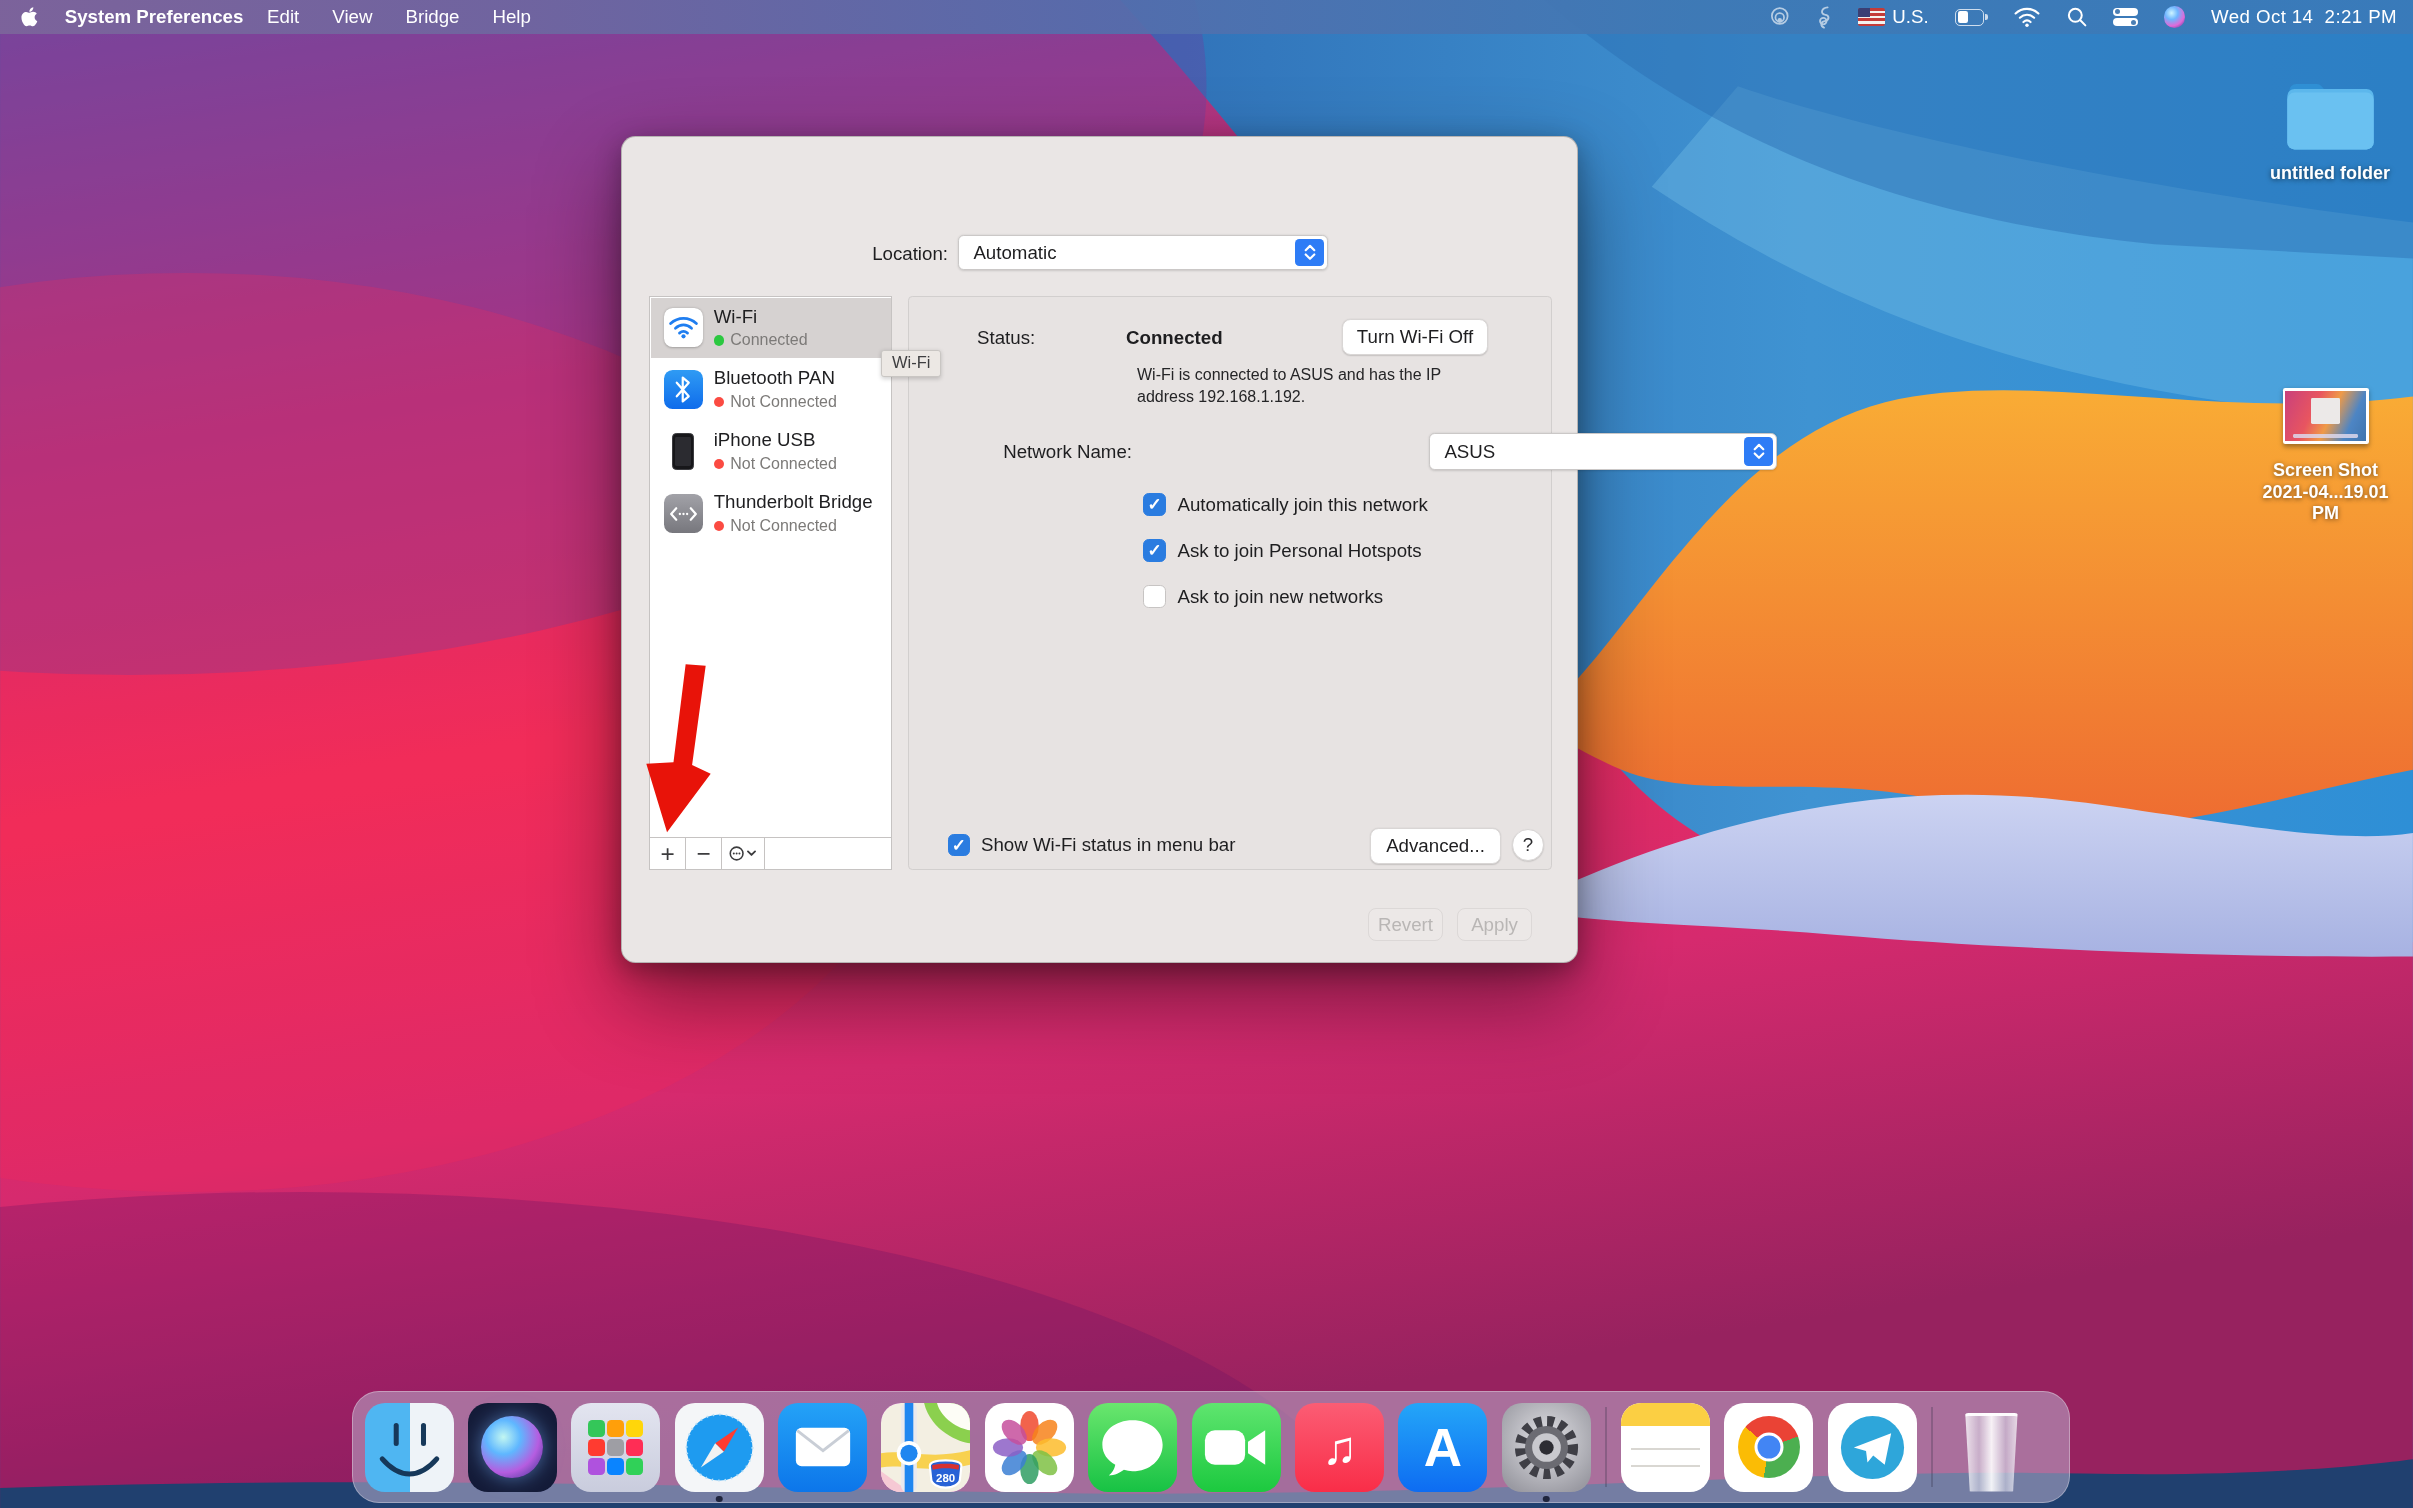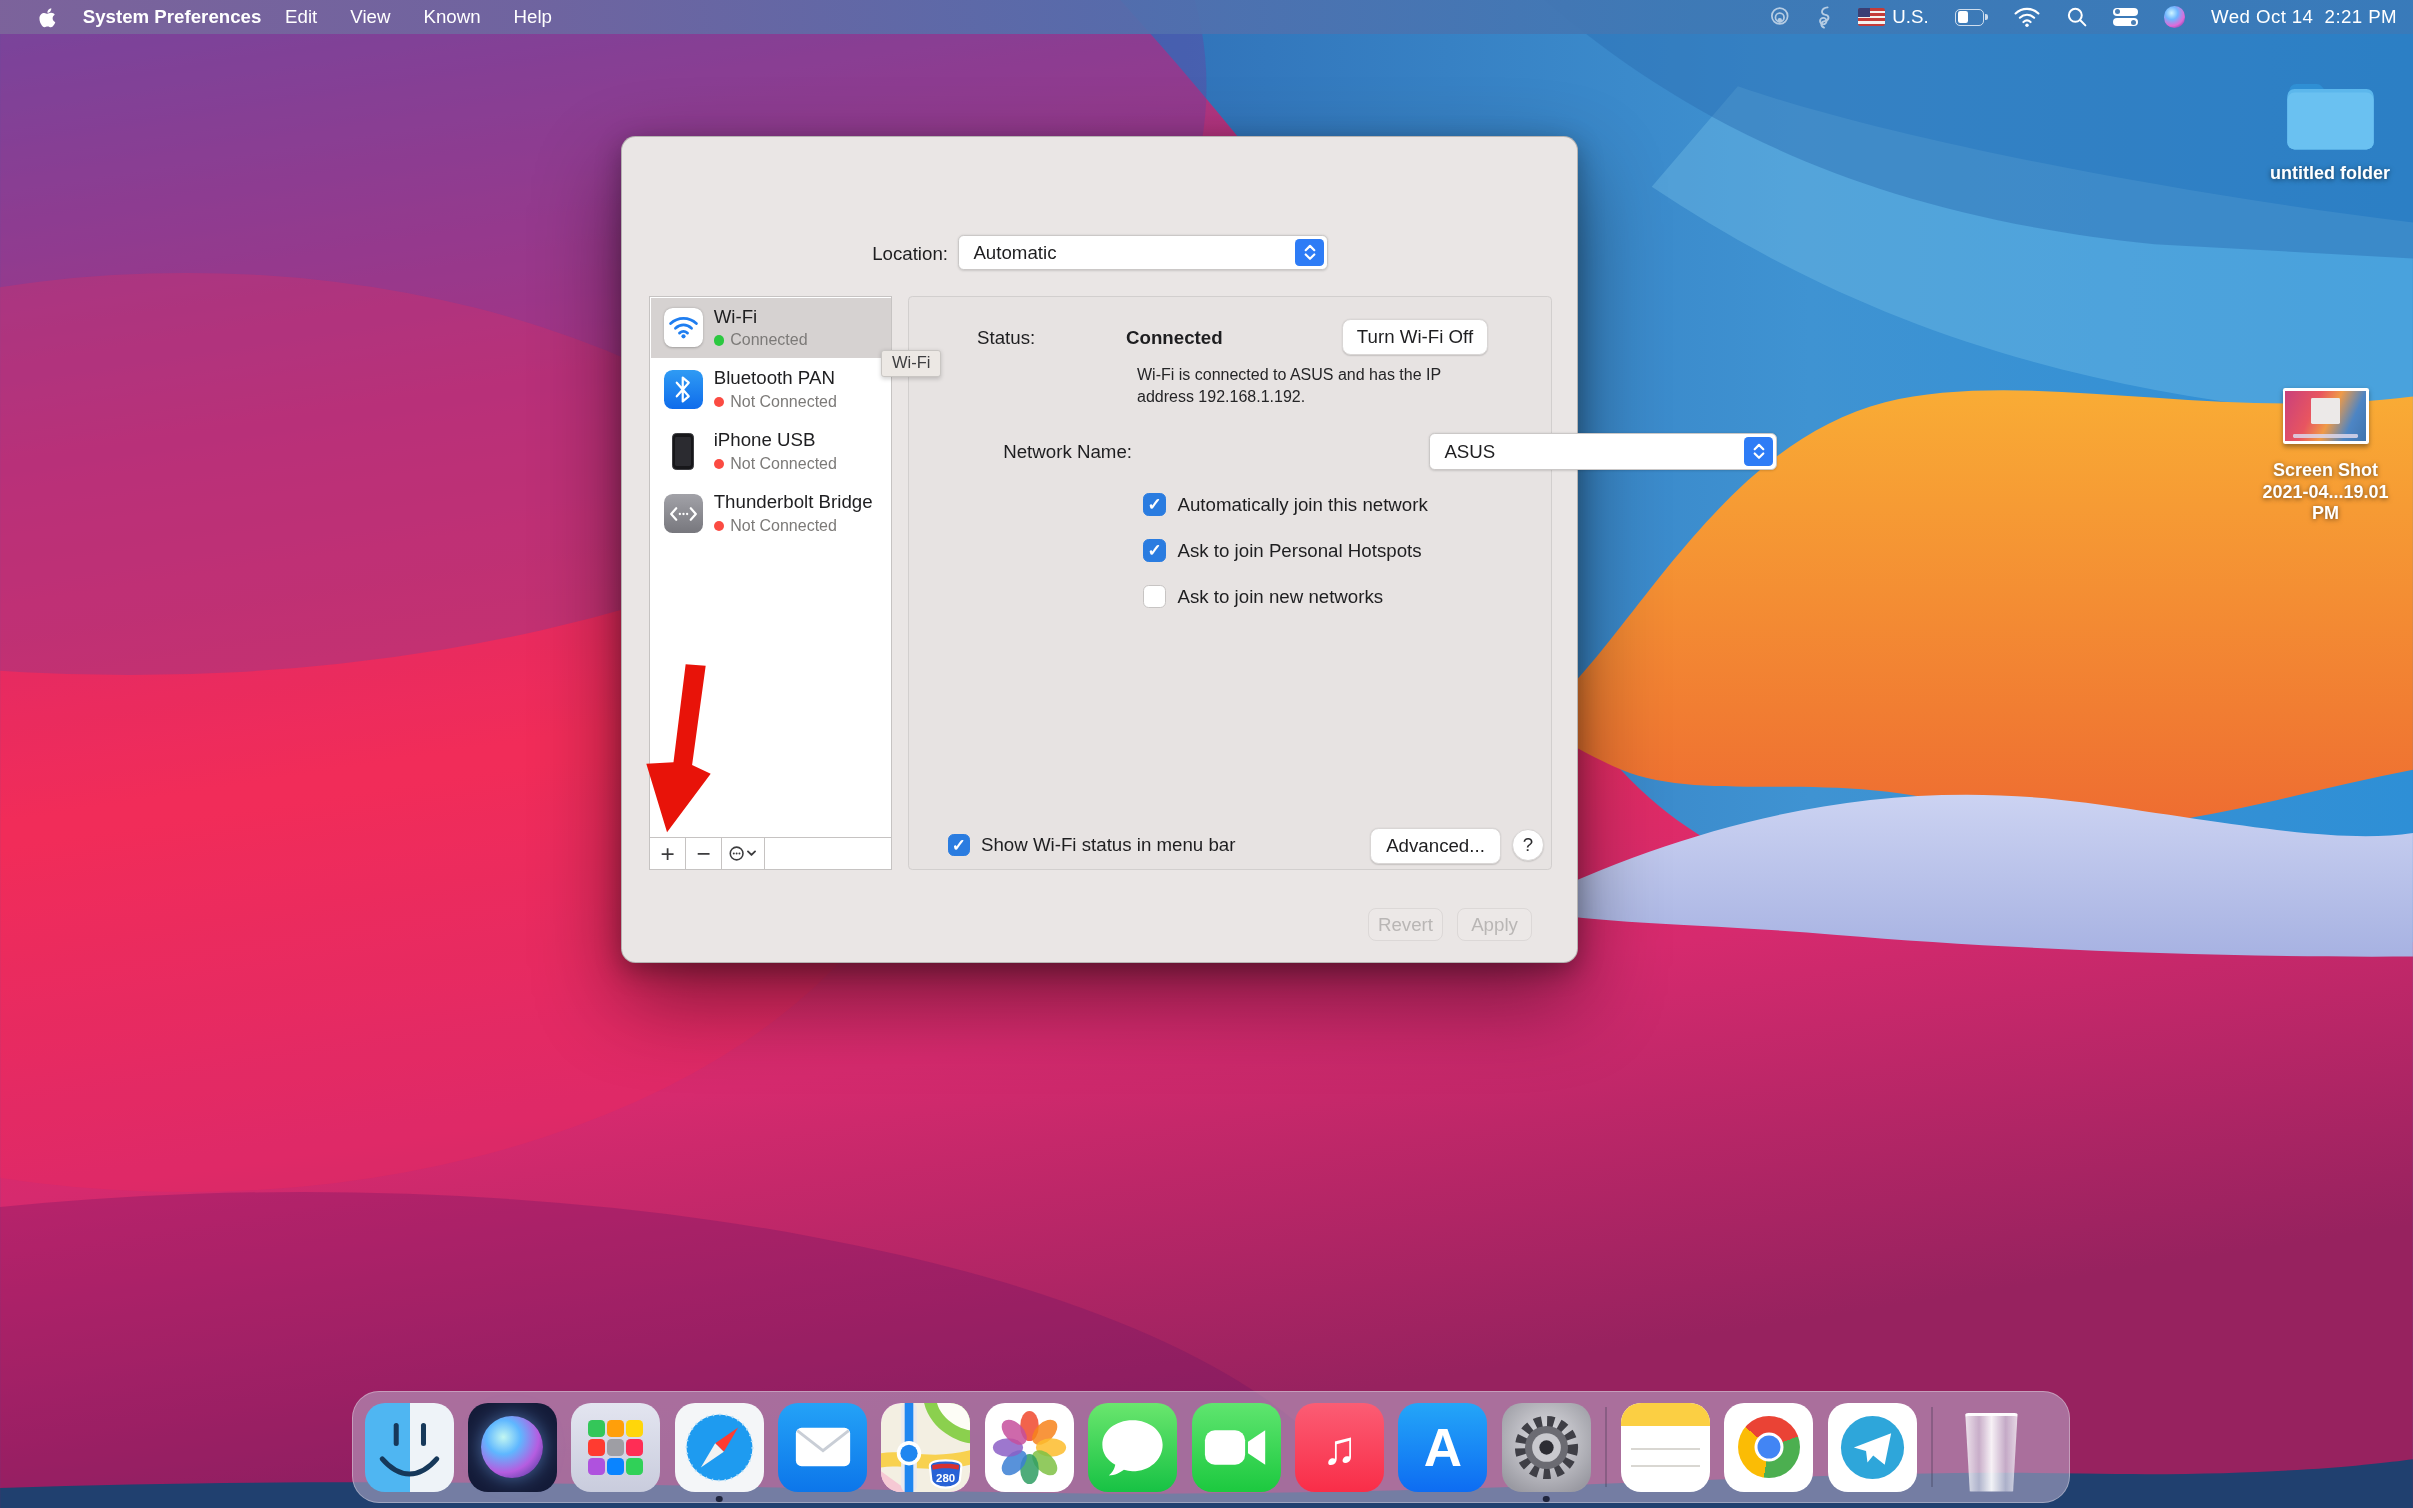--- a/index.html
+++ b/index.html
@@ -7,21 +7,21 @@
   body { font-family:"Liberation Sans", sans-serif; position:relative; background:#2f6cb4; }
   .abs { position:absolute; }
 
   
   #wallpaper { position:absolute; inset:0; }
 
   
   #menubar { position:absolute; left:0; top:0; width:2413px; height:34px;
     background:linear-gradient(90deg, rgba(124,100,155,.96) 0%, rgba(110,102,160,.94) 22%, rgba(84,110,172,.92) 45%, rgba(63,121,181,.92) 70%, rgba(58,122,185,.92) 100%);
     display:flex; align-items:center; color:#fff; font-size:18.7px; }
-  #menubar .left { display:flex; align-items:flex-end; gap:0; padding-left:38px; }
+  #menubar .left { display:flex; align-items:flex-start; gap:0; padding-left:20px; }
   #menubar .right { margin-left:auto; display:flex; align-items:center; gap:26px; padding-right:16px; }
   .menu-appname { font-weight:700; margin:0 7.2px 0 26px; }
   .menu-item { margin:0 16.5px; }
   .mb-dim { opacity:.62; }
   .flag { width:27px; height:18px; border-radius:2.2px; overflow:hidden; position:relative;
     background:repeating-linear-gradient(180deg,#c43b38 0 2.6px,#f4f2ef 2.6px 5.2px); }
   .flag .canton { position:absolute; left:0; top:0; width:12.2px; height:9.3px; background:#3a3f74; }
   .battery { position:relative; width:33px; height:17px; }
   .battery .shell { position:absolute; left:0; top:0; width:29px; height:17px; border:1.8px solid rgba(255,255,255,.75); border-radius:5px; }
   .battery .fill { position:absolute; left:2.9px; top:2.9px; width:10px; height:11.5px; background:#fff; border-radius:2.2px; }
@@ -207,21 +207,21 @@
 <div id="menubar">
   <div class="left">
     <span style="display:flex;">
       <svg width="18.7" height="21.5" viewBox="0 0 384 512">
           <path fill="#fff" d="M318.7 268.7c-.2-36.7 16.4-64.4 50-84.8-18.8-26.9-47.2-41.7-84.7-44.6-35.5-2.8-74.3 20.7-88.5 20.7-15 0-49.4-19.7-76.4-19.7C63.3 141.2 4 184.8 4 273.5q0 39.3 14.4 81.2c12.8 36.7 59 126.7 107.2 125.2 25.2-.6 43-17.9 75.8-17.9 31.8 0 48.3 17.9 76.4 17.9 48.6-.7 90.4-82.5 102.6-119.3-65.2-30.7-61.7-90-61.7-91.9zm-56.6-164.2c27.3-32.4 24.8-61.9 24-72.5-24.1 1.4-52 16.4-67.9 34.9-17.5 19.8-27.8 44.3-25.6 71.9 26.1 2 49.9-11.4 69.5-34.3z"></path>
         </svg>
     </span>
     <span class="menu-appname">System Preferences</span>
     <span class="menu-item">Edit</span>
     <span class="menu-item">View</span>
-    <span class="menu-item">Known</span>
+    <span class="menu-item">Bridge</span>
     <span class="menu-item">Help</span>
   </div>
   <div class="right">
     <span class="mb-dim" style="display:flex;">
       <svg width="21.5" height="21.5" viewBox="0 0 30 30" fill="none" stroke="#fff" stroke-width="2.4">
         <circle cx="15" cy="14" r="11"></circle>
           <circle cx="15" cy="16" r="6"></circle>
           <circle cx="15" cy="20" r="2" fill="#fff"></circle>
       </svg>
     </span>

